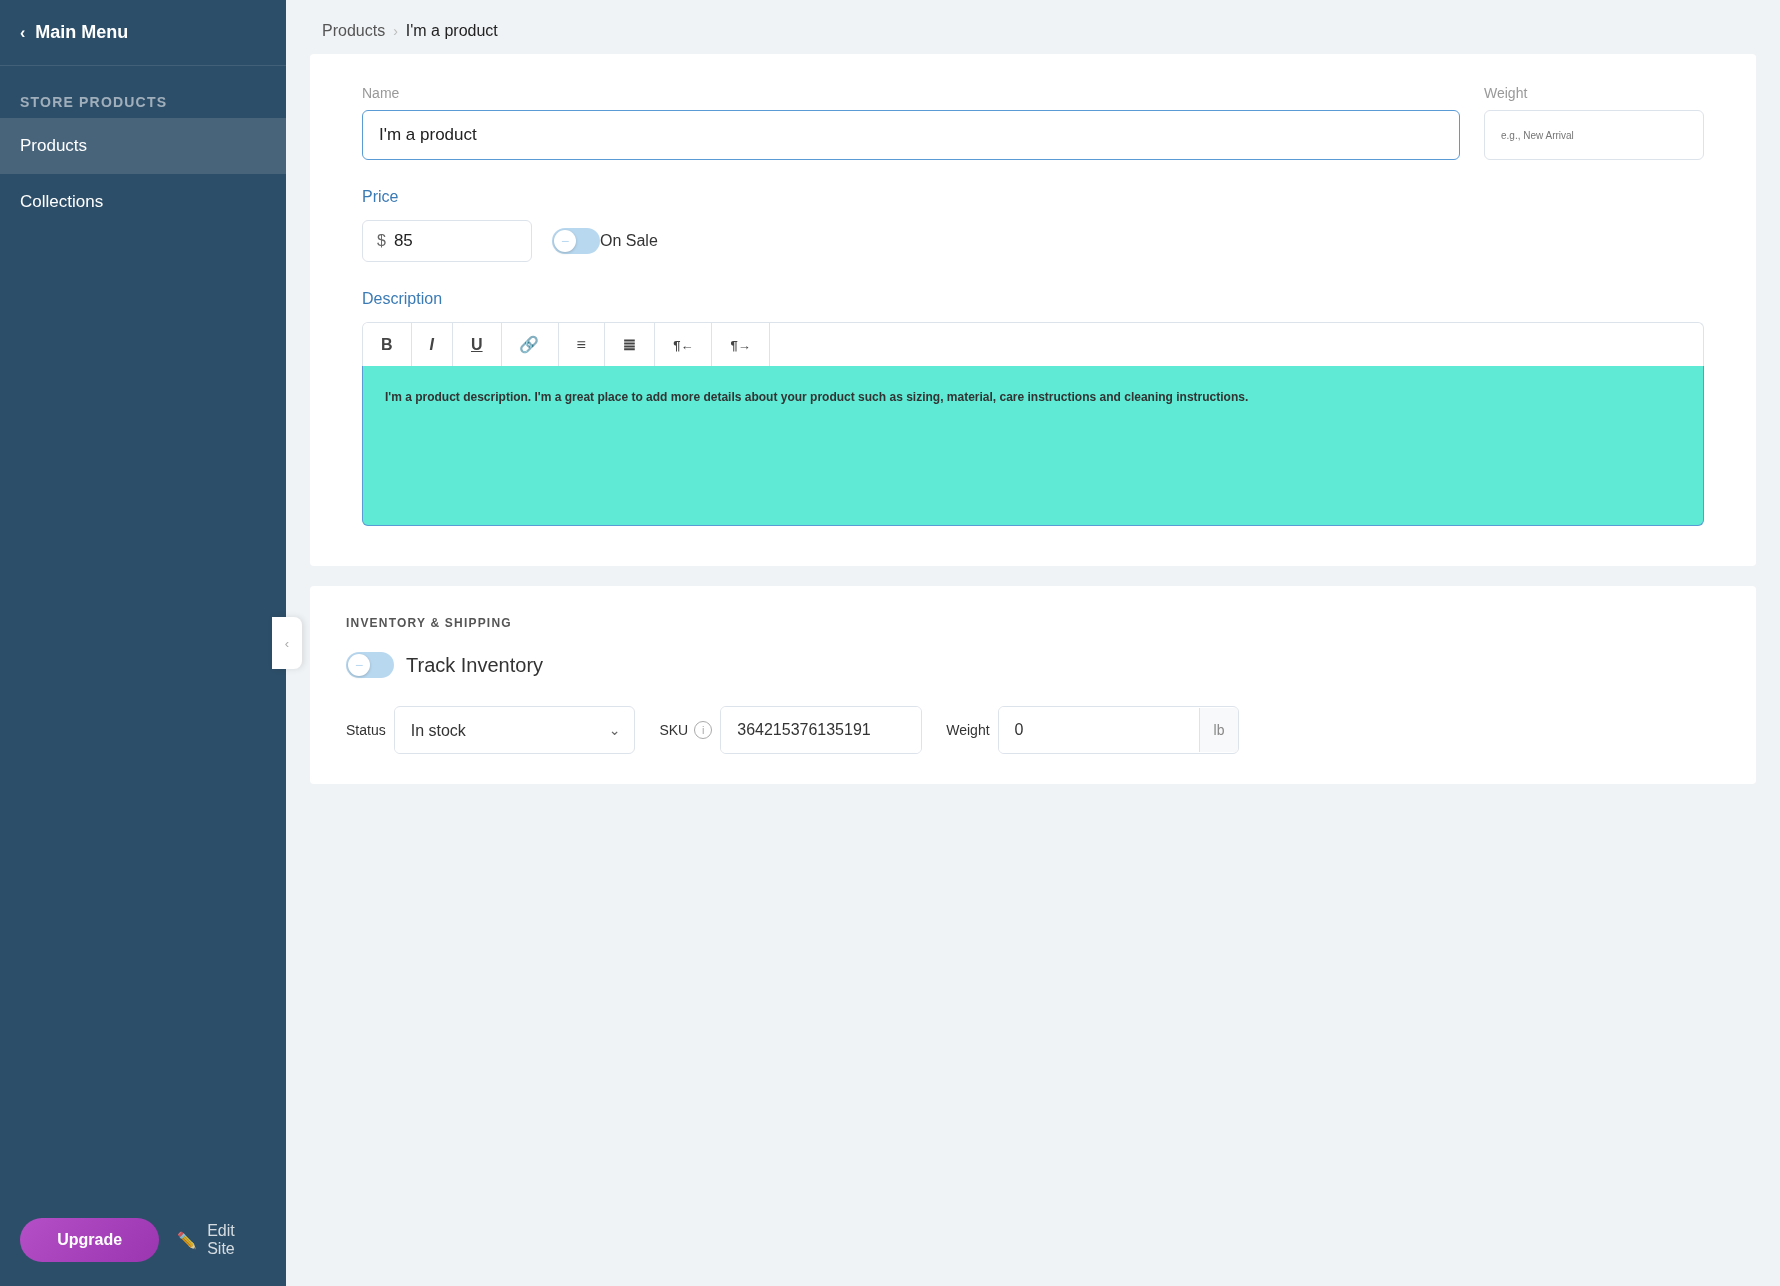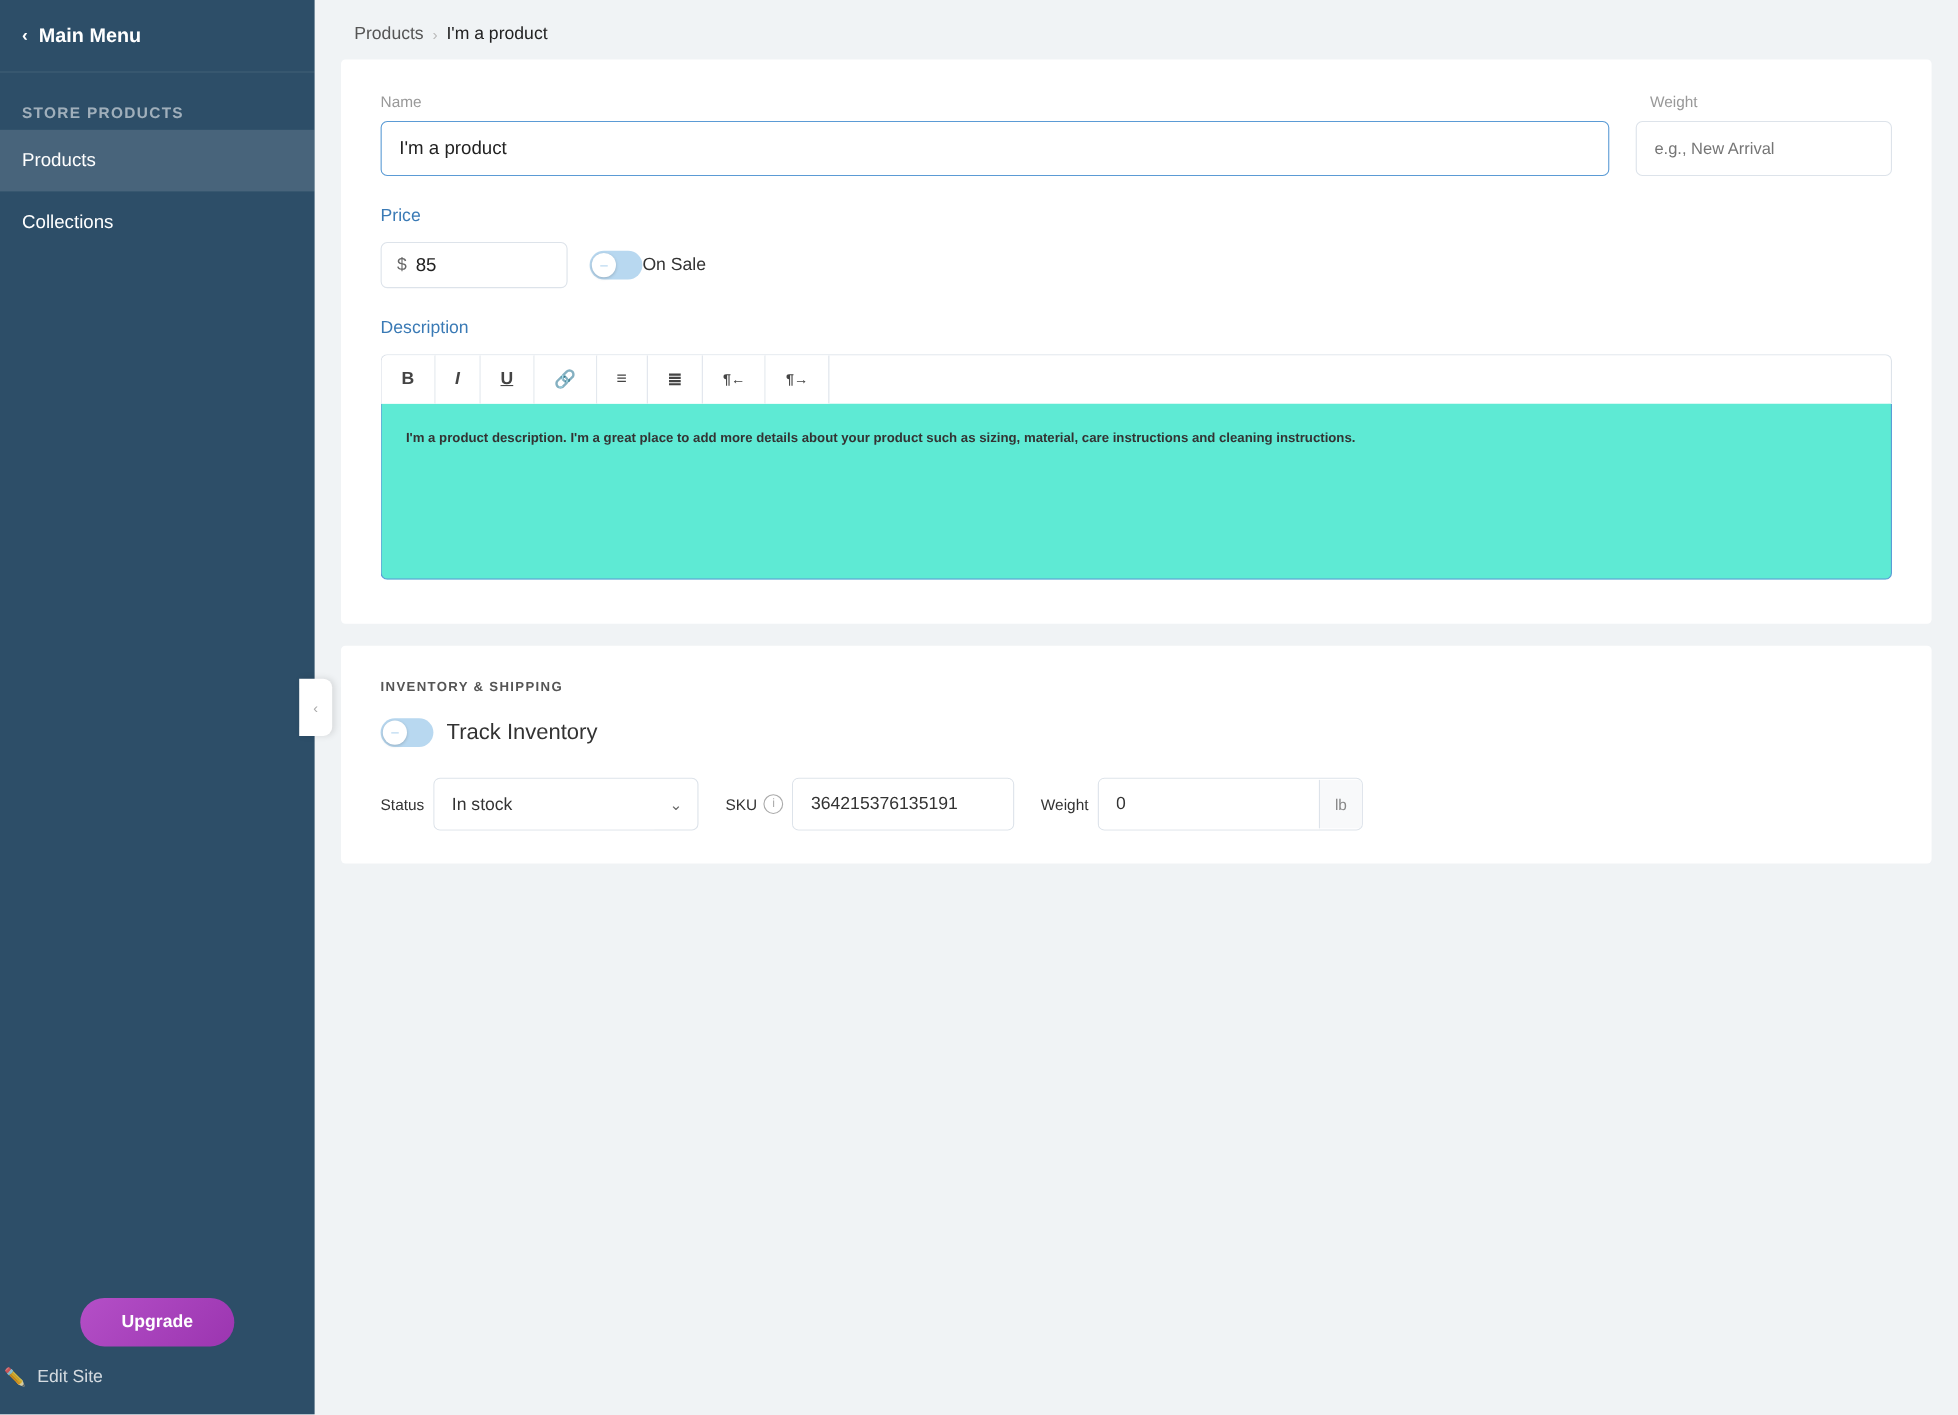--- a/index.html
+++ b/index.html
@@ -41,23 +41,23 @@
       padding: 18px 20px;
       font-size: 17px;
       color: #fff;
       cursor: pointer;
     }
     .sidebar-nav-item.active {
       background: rgba(255,255,255,0.13);
     }
     .sidebar-bottom {
       margin-top: auto;
-      padding: 24px 4px;
-      display: flex;
-      flex-direction: column;
+      padding: 24px 20px;
+      display: flex;
+      flex-direction: row;
       gap: 18px;
     }
     .upgrade-btn {
       background: linear-gradient(135deg, #b44fc7, #9b35b0);
       color: #fff;
       border: none;
       border-radius: 24px;
       padding: 13px 28px;
       font-size: 16px;
       font-weight: 600;
@@ -125,21 +125,21 @@
     .breadcrumb-current {
       color: #222;
       font-weight: 500;
     }
 
     
     .card {
       background: #fff;
       border-radius: 4px;
       margin: 0 24px 20px 24px;
-      padding: 30px 36px;
+      padding: 30px 52px;
     }
 
     
     .form-row-labels {
       display: flex;
       gap: 24px;
       margin-bottom: 8px;
     }
     .form-label {
       font-size: 14px;
@@ -161,21 +161,21 @@
       padding: 14px 16px;
       font-size: 17px;
       color: #222;
       outline: none;
     }
     .ribbon-input {
       flex: 0 0 220px;
       border: 1.5px solid #dde3ea;
       border-radius: 6px;
       padding: 14px 16px;
-      font-size: 15px;
+      font-size: 10px;
       color: #ccc;
       outline: none;
     }
 
     
     .section-title {
       font-size: 16px;
       color: #3a7ab5;
       margin-bottom: 14px;
       font-weight: 500;

